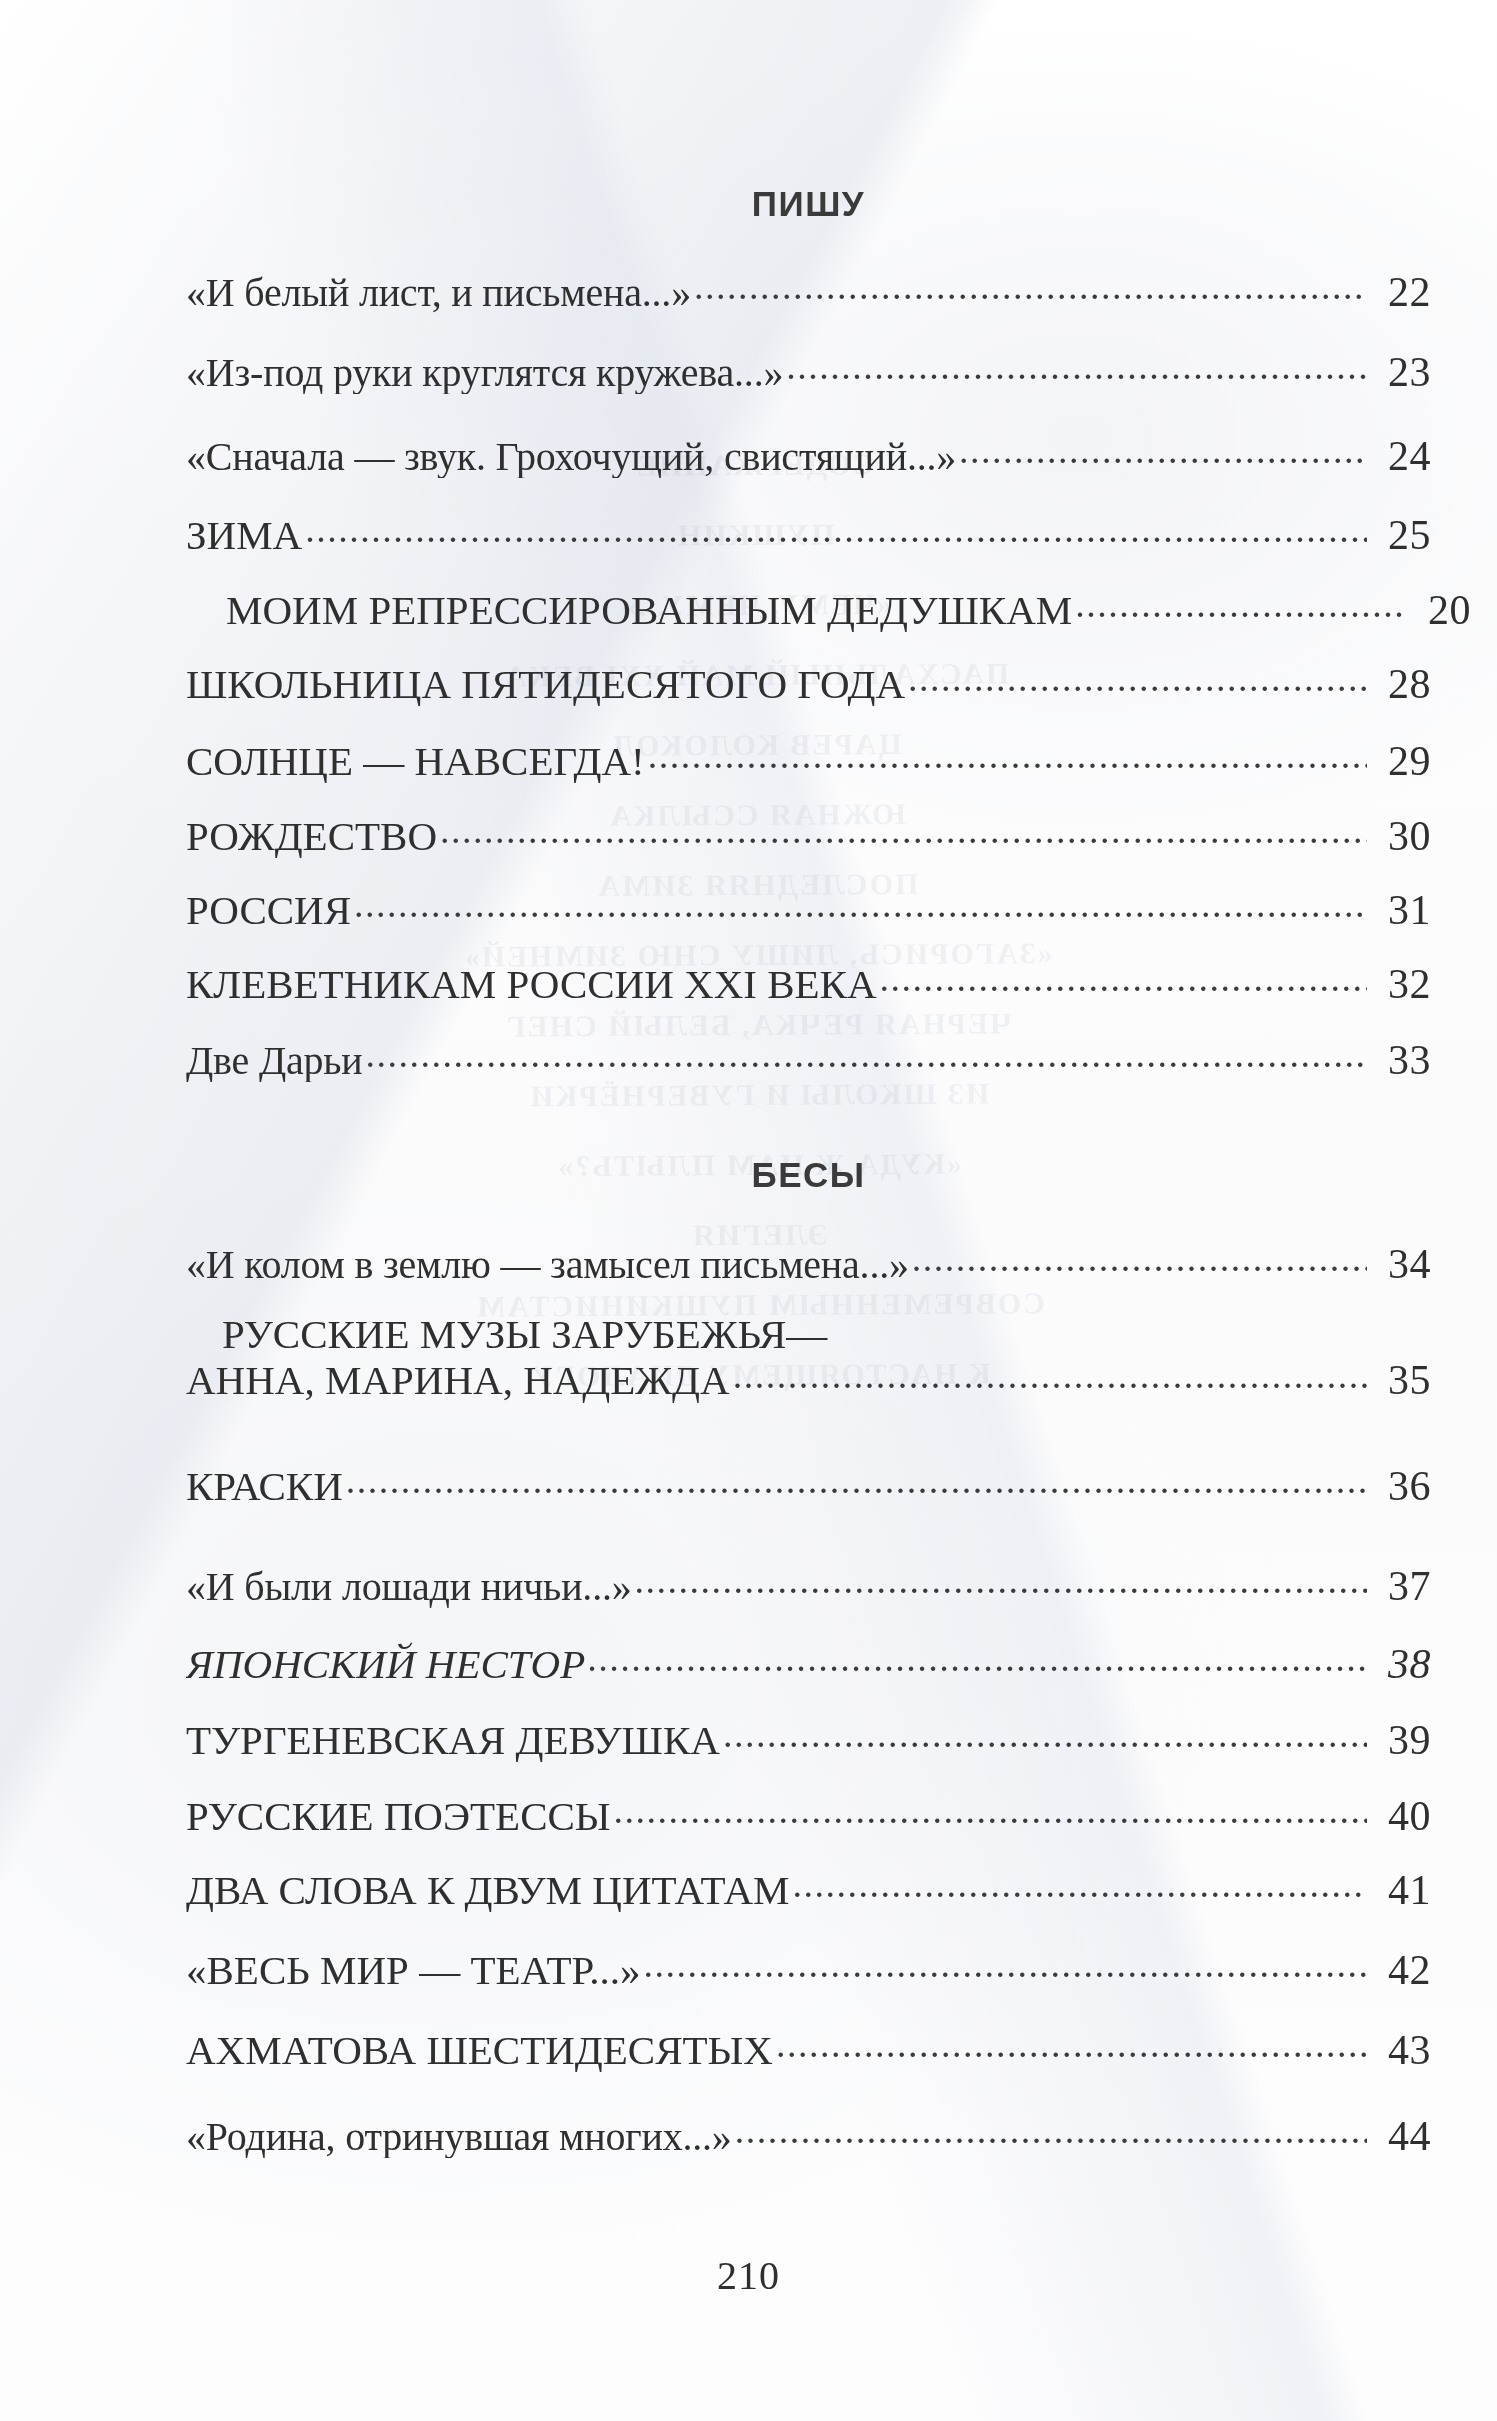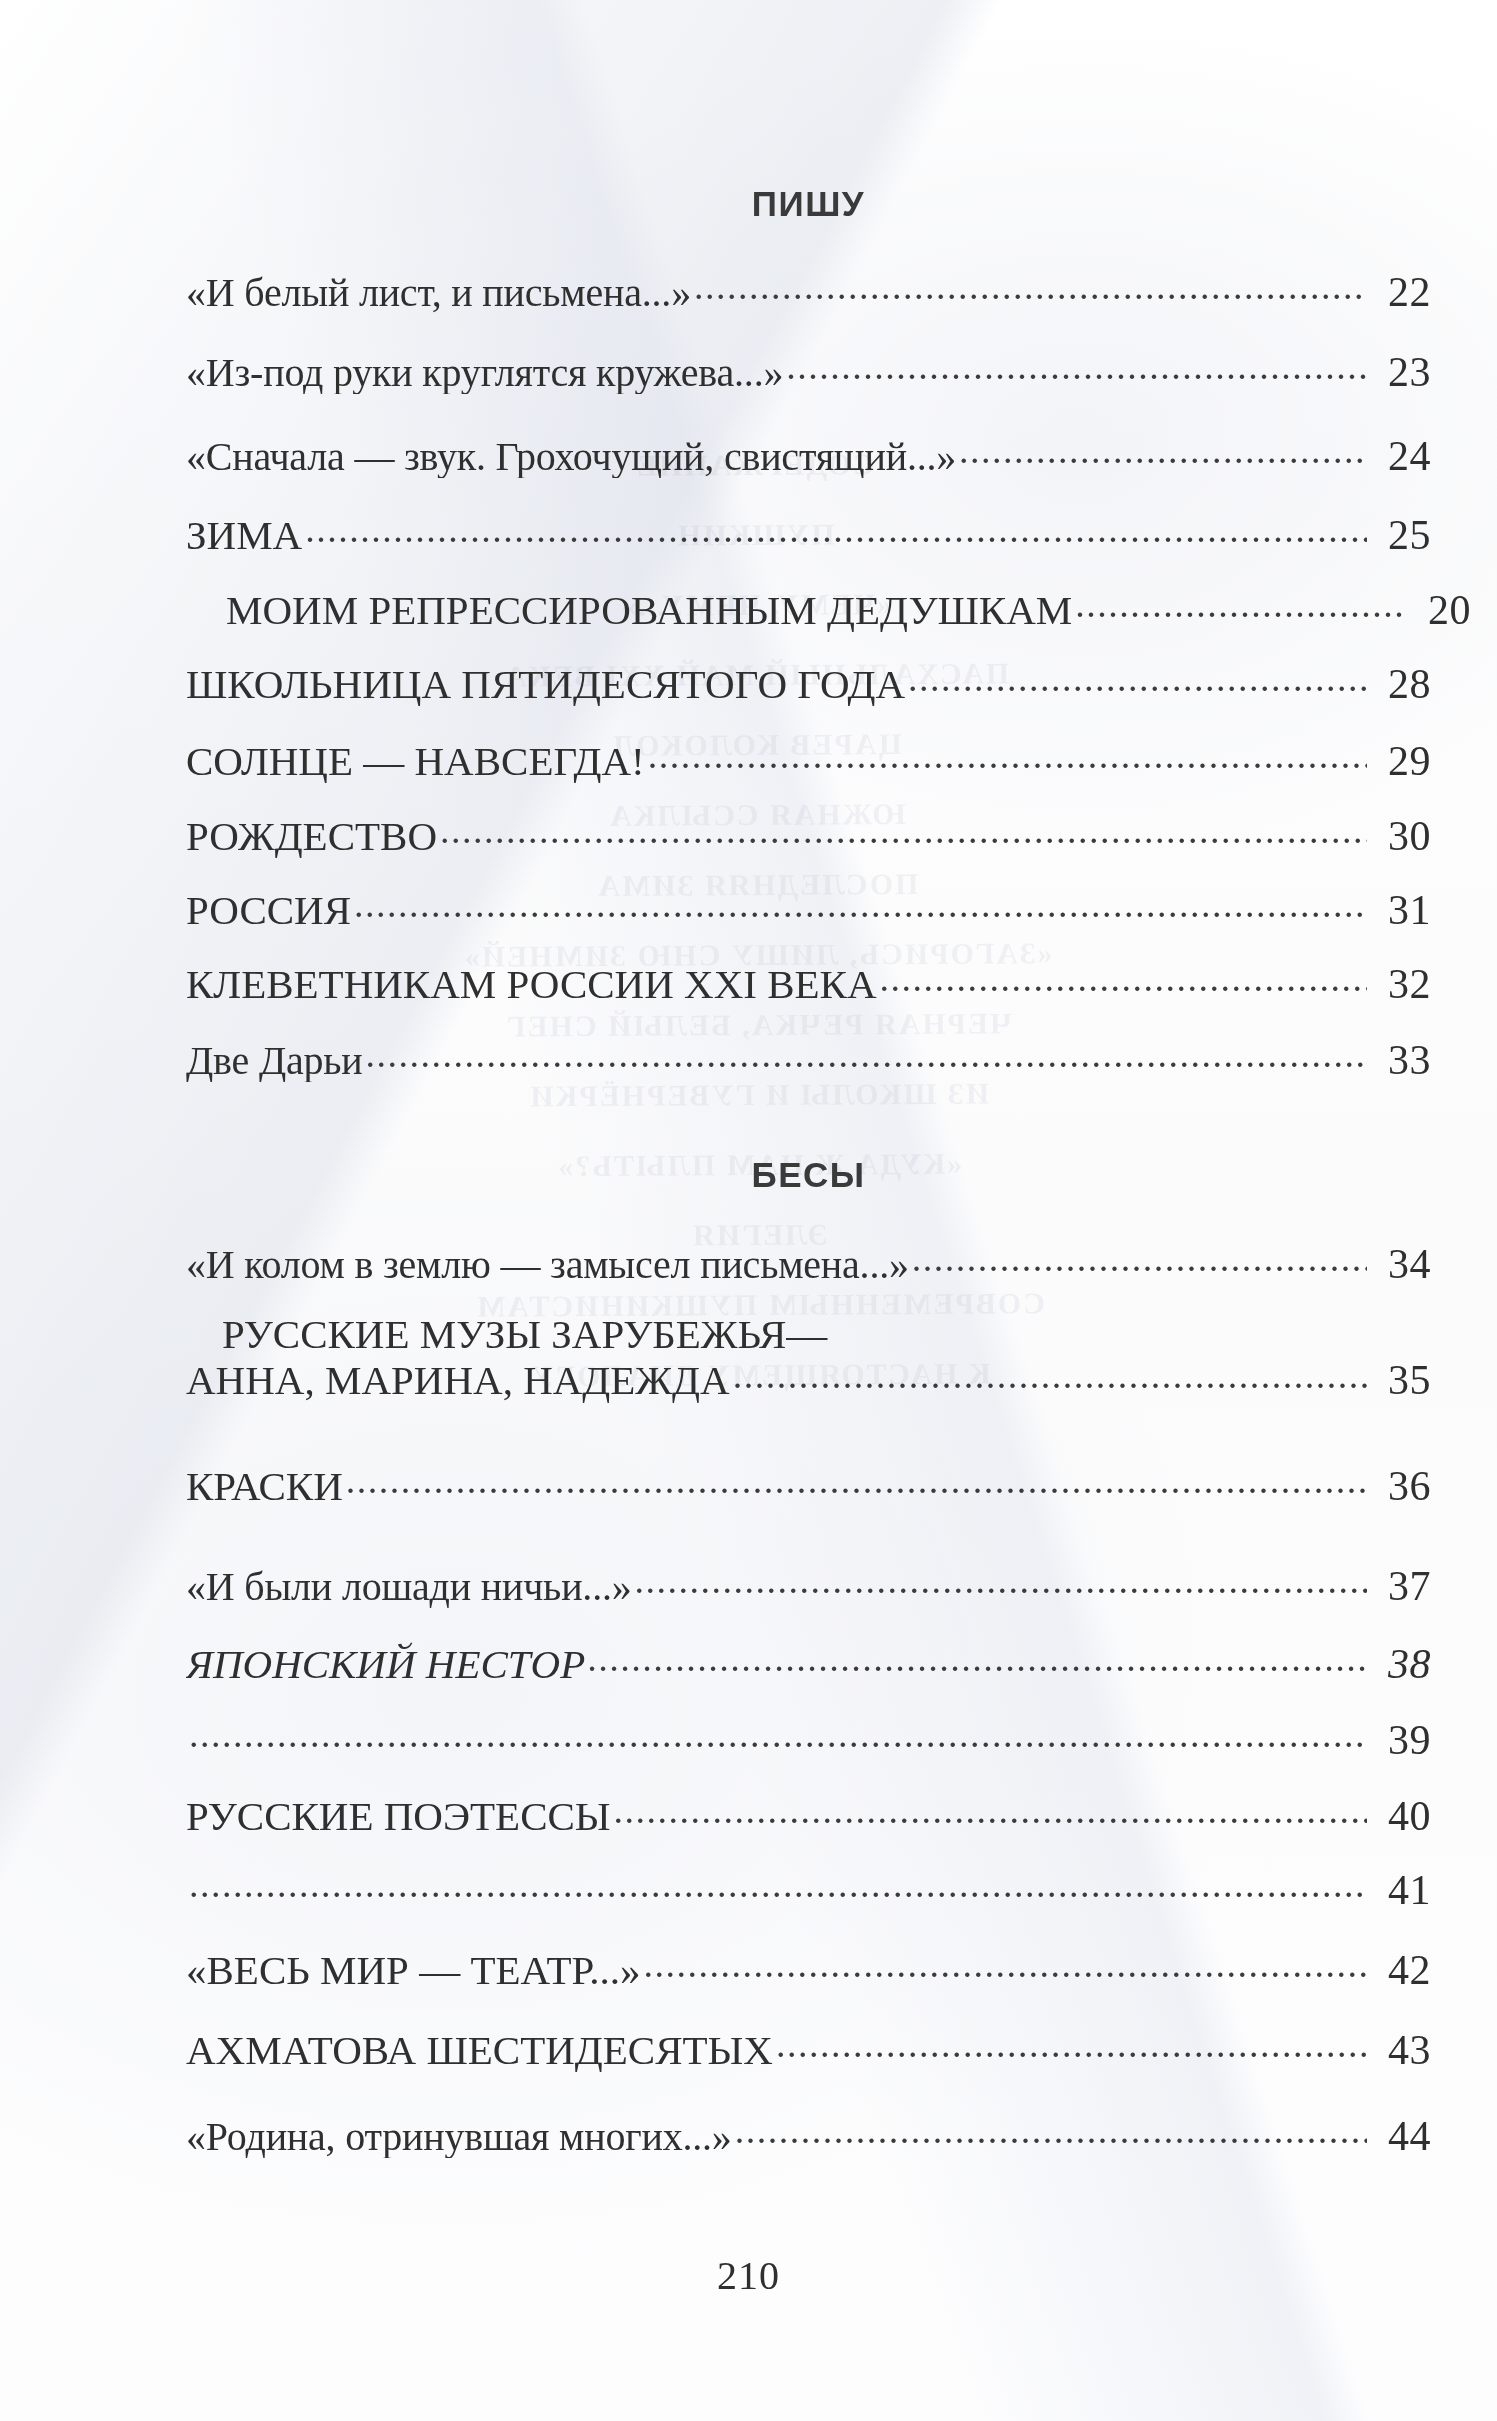--- a/index.html
+++ b/index.html
@@ -300,35 +300,37 @@
     <div class="toc-block" style="top:1640px;font-style:italic;">
       <div class="toc-row">
         <span class="toc-title caps">ЯПОНСКИЙ НЕСТОР</span>
         <span class="toc-leader"></span>
         <span class="toc-page">38</span>
       </div>
     </div>
 
     <div class="toc-block" style="top:1716px;">
       <div class="toc-row">
+        <span class="toc-title caps">ТУРГЕНЕВСКАЯ ДЕВУШКА</span>
         <span class="toc-leader"></span>
         <span class="toc-page">39</span>
       </div>
     </div>
 
     <div class="toc-block" style="top:1792px;">
       <div class="toc-row">
         <span class="toc-title caps">РУССКИЕ ПОЭТЕССЫ</span>
         <span class="toc-leader"></span>
         <span class="toc-page">40</span>
       </div>
     </div>
 
     <div class="toc-block" style="top:1866px;">
       <div class="toc-row">
+        <span class="toc-title caps">ДВА СЛОВА К ДВУМ ЦИТАТАМ</span>
         <span class="toc-leader"></span>
         <span class="toc-page">41</span>
       </div>
     </div>
 
     <div class="toc-block" style="top:1946px;">
       <div class="toc-row">
         <span class="toc-title caps">«ВЕСЬ МИР — ТЕАТР...»</span>
         <span class="toc-leader"></span>
         <span class="toc-page">42</span>

